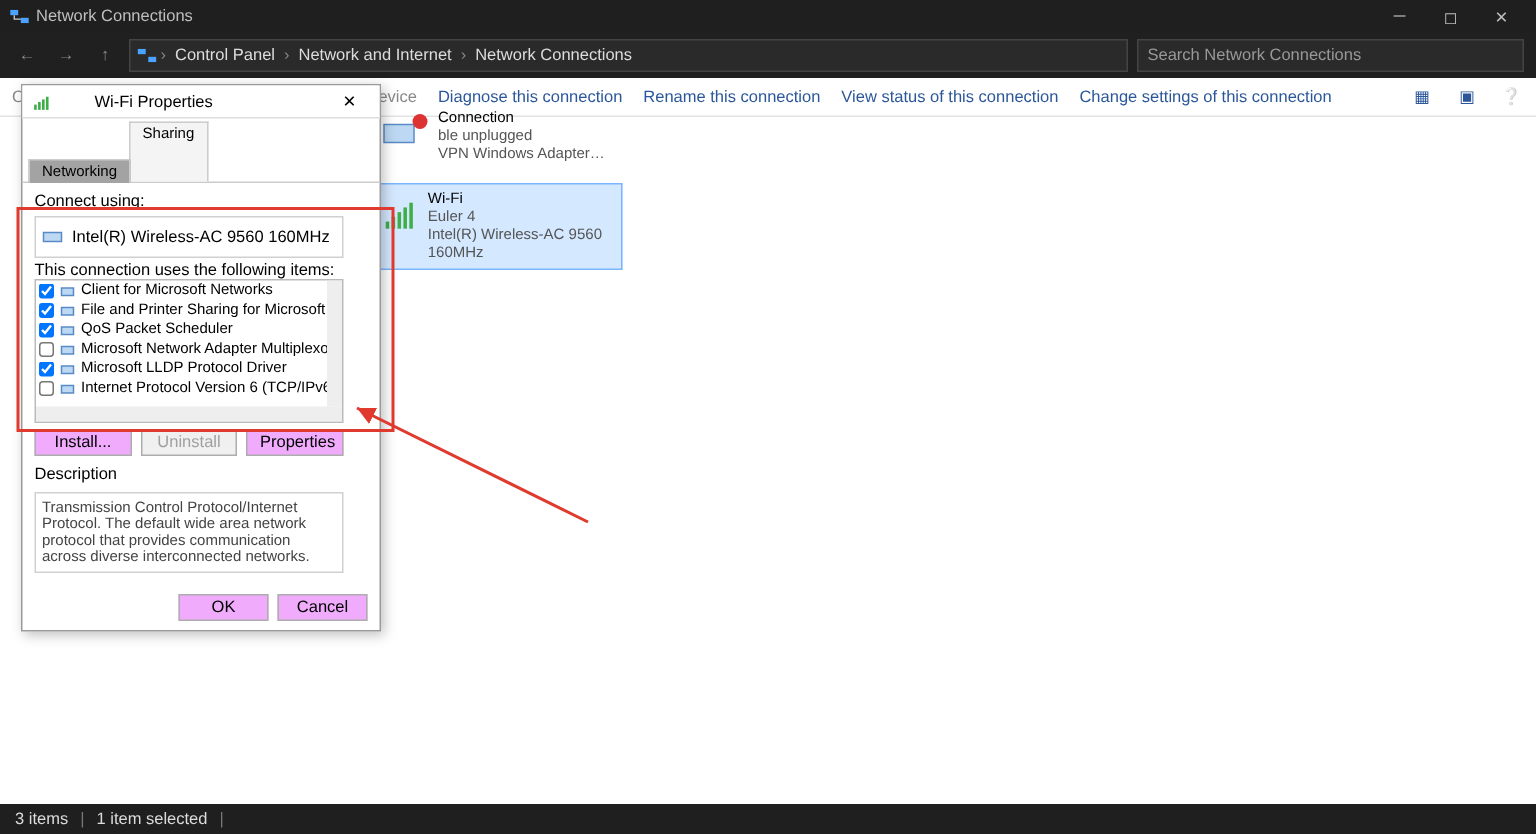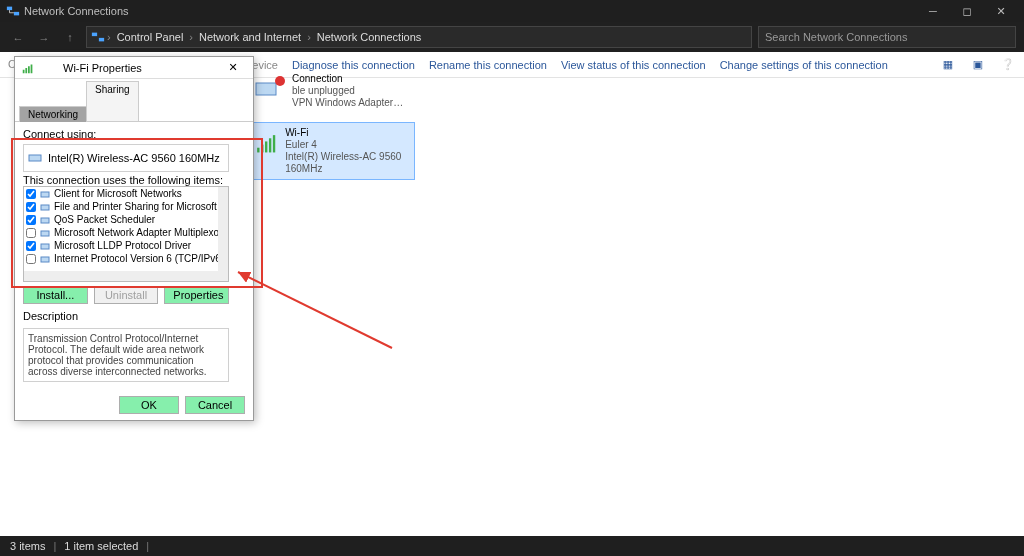--- a/index.html
+++ b/index.html
@@ -84,21 +84,21 @@
   .tab.active { background:#a3a3a3; position:relative; top:1px;margin-top:24px; }
   .dlg-body { padding:6px 24px 8px 8px; }
   .groupbox {
     border:1px solid #d0d0d0; padding:4px; margin-top:4px;
   }
   .adapter-row { display:flex; align-items:center; gap:6px; margin:2px 0;}
   .adapter-row .aicon{width:14px;height:14px;}
   .configure-wrap { text-align:right; margin:4px 0; }
   .btn {
     display:inline-block; min-width:60px; padding:2px 8px;
-    background:#86efac; border:1px solid #adadad; font-size:11px;
+    background:#f0abfc; border:1px solid #adadad; font-size:11px;
     text-align:center;
   }
   .btn.disabled { color:#a0a0a0; background:#f0f0f0; }
   .btn.primary-outline {
     background:#fff; border:1px solid #0a64d6; color:#0a0a0a;
   }
   .items-list {
     border:1px solid #bbb; height:96px; overflow:hidden; background:#fff;
     font-size:10px; position:relative;
   }

